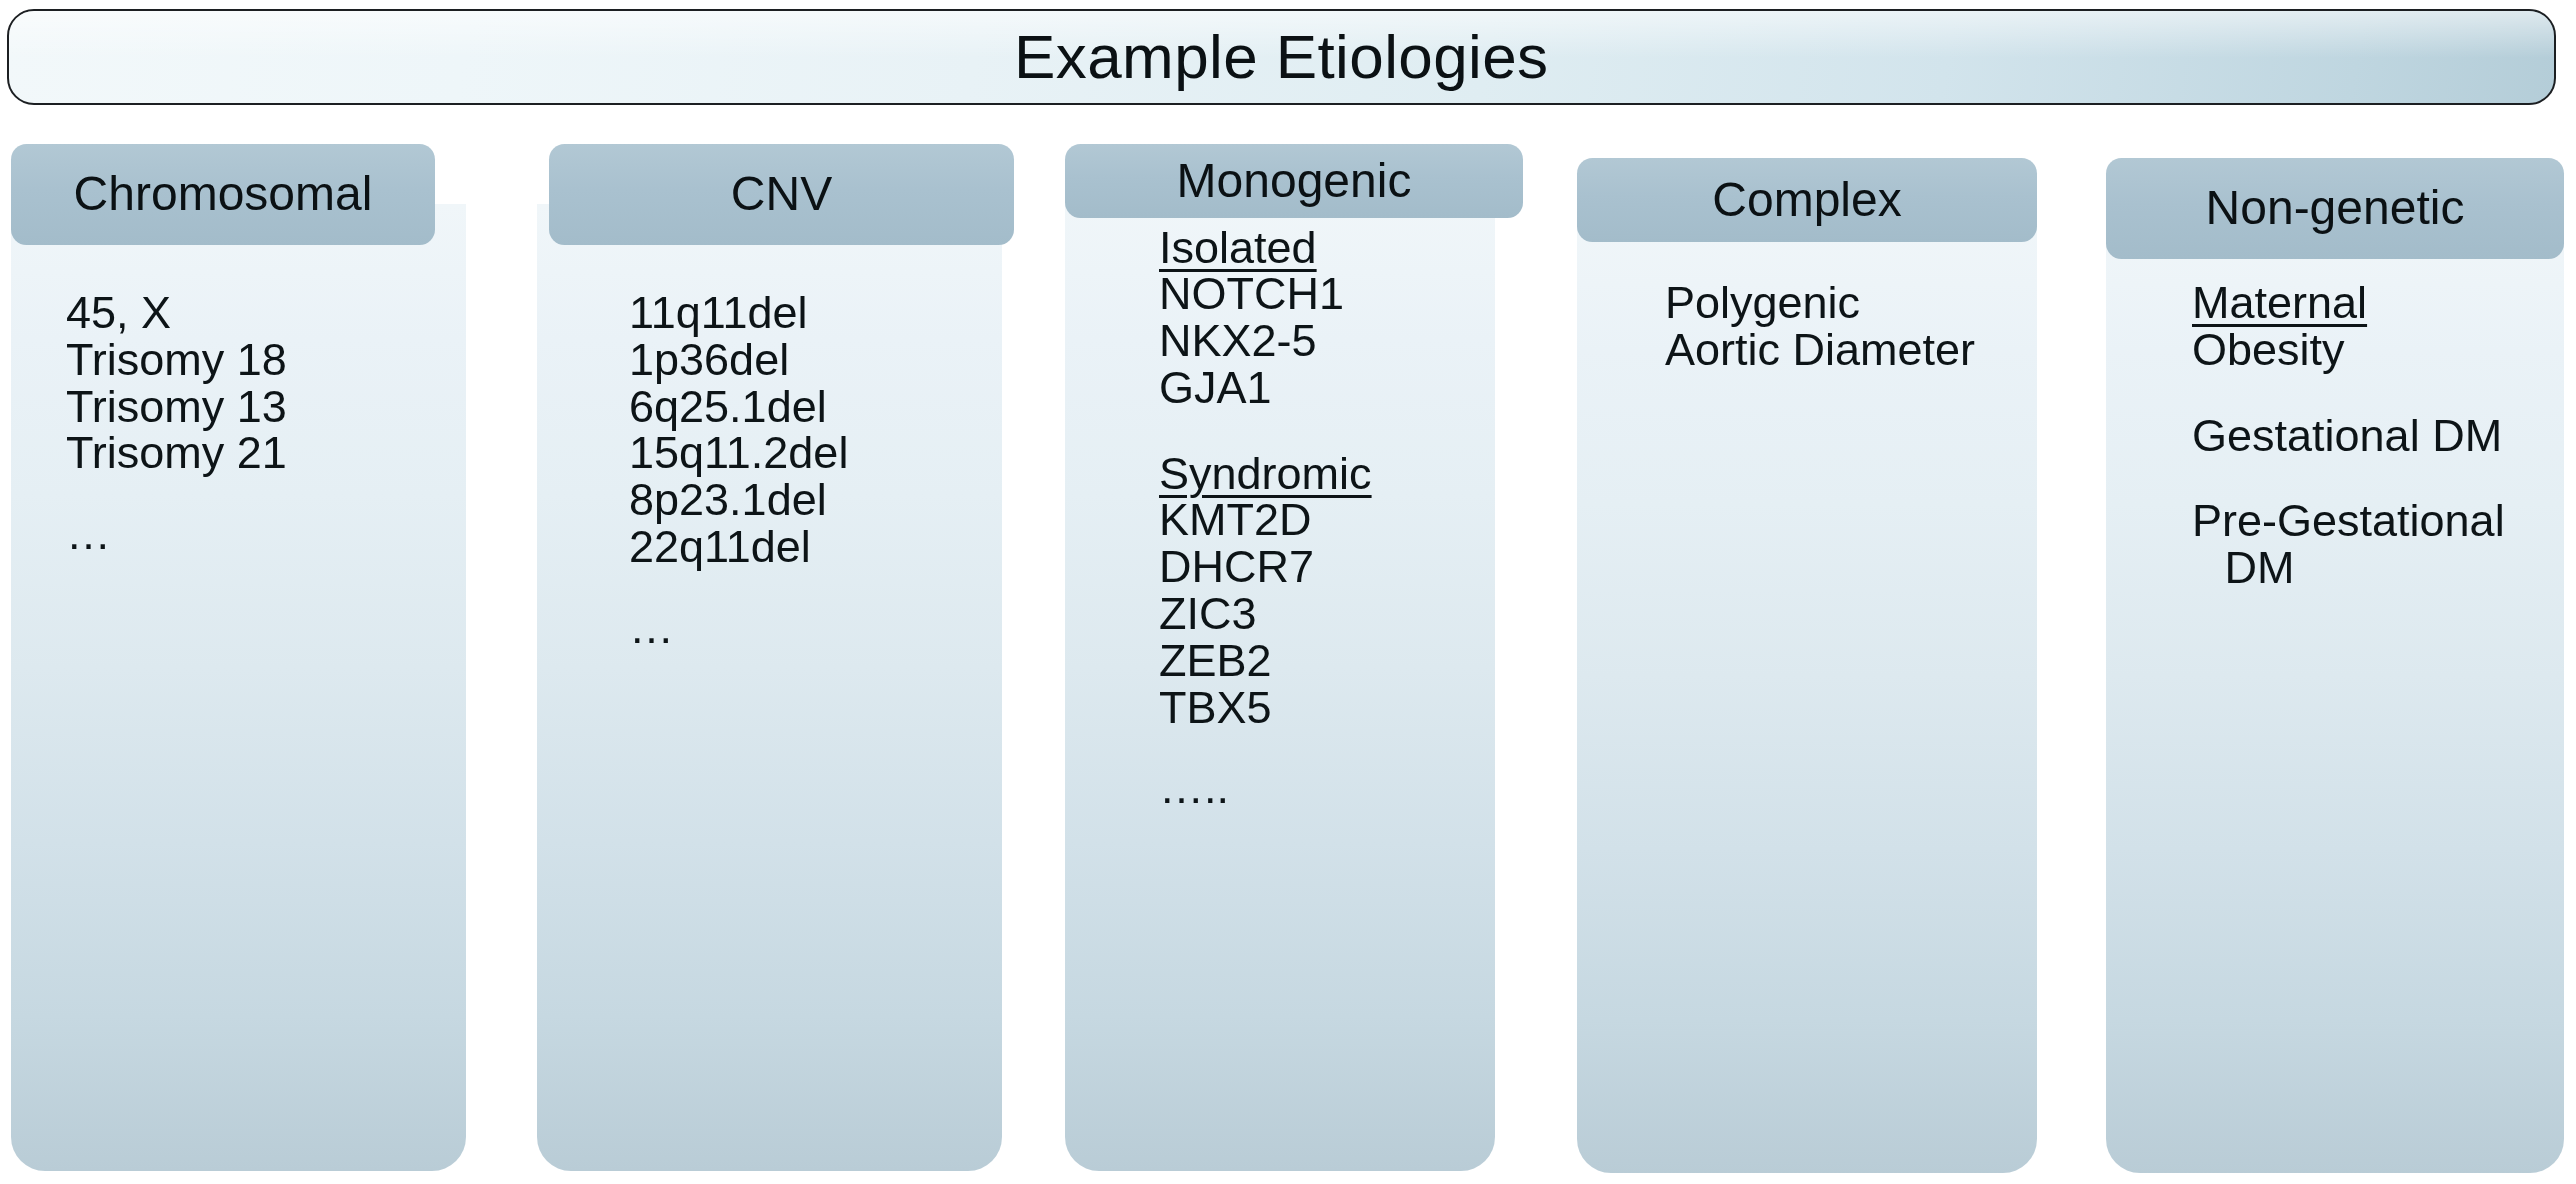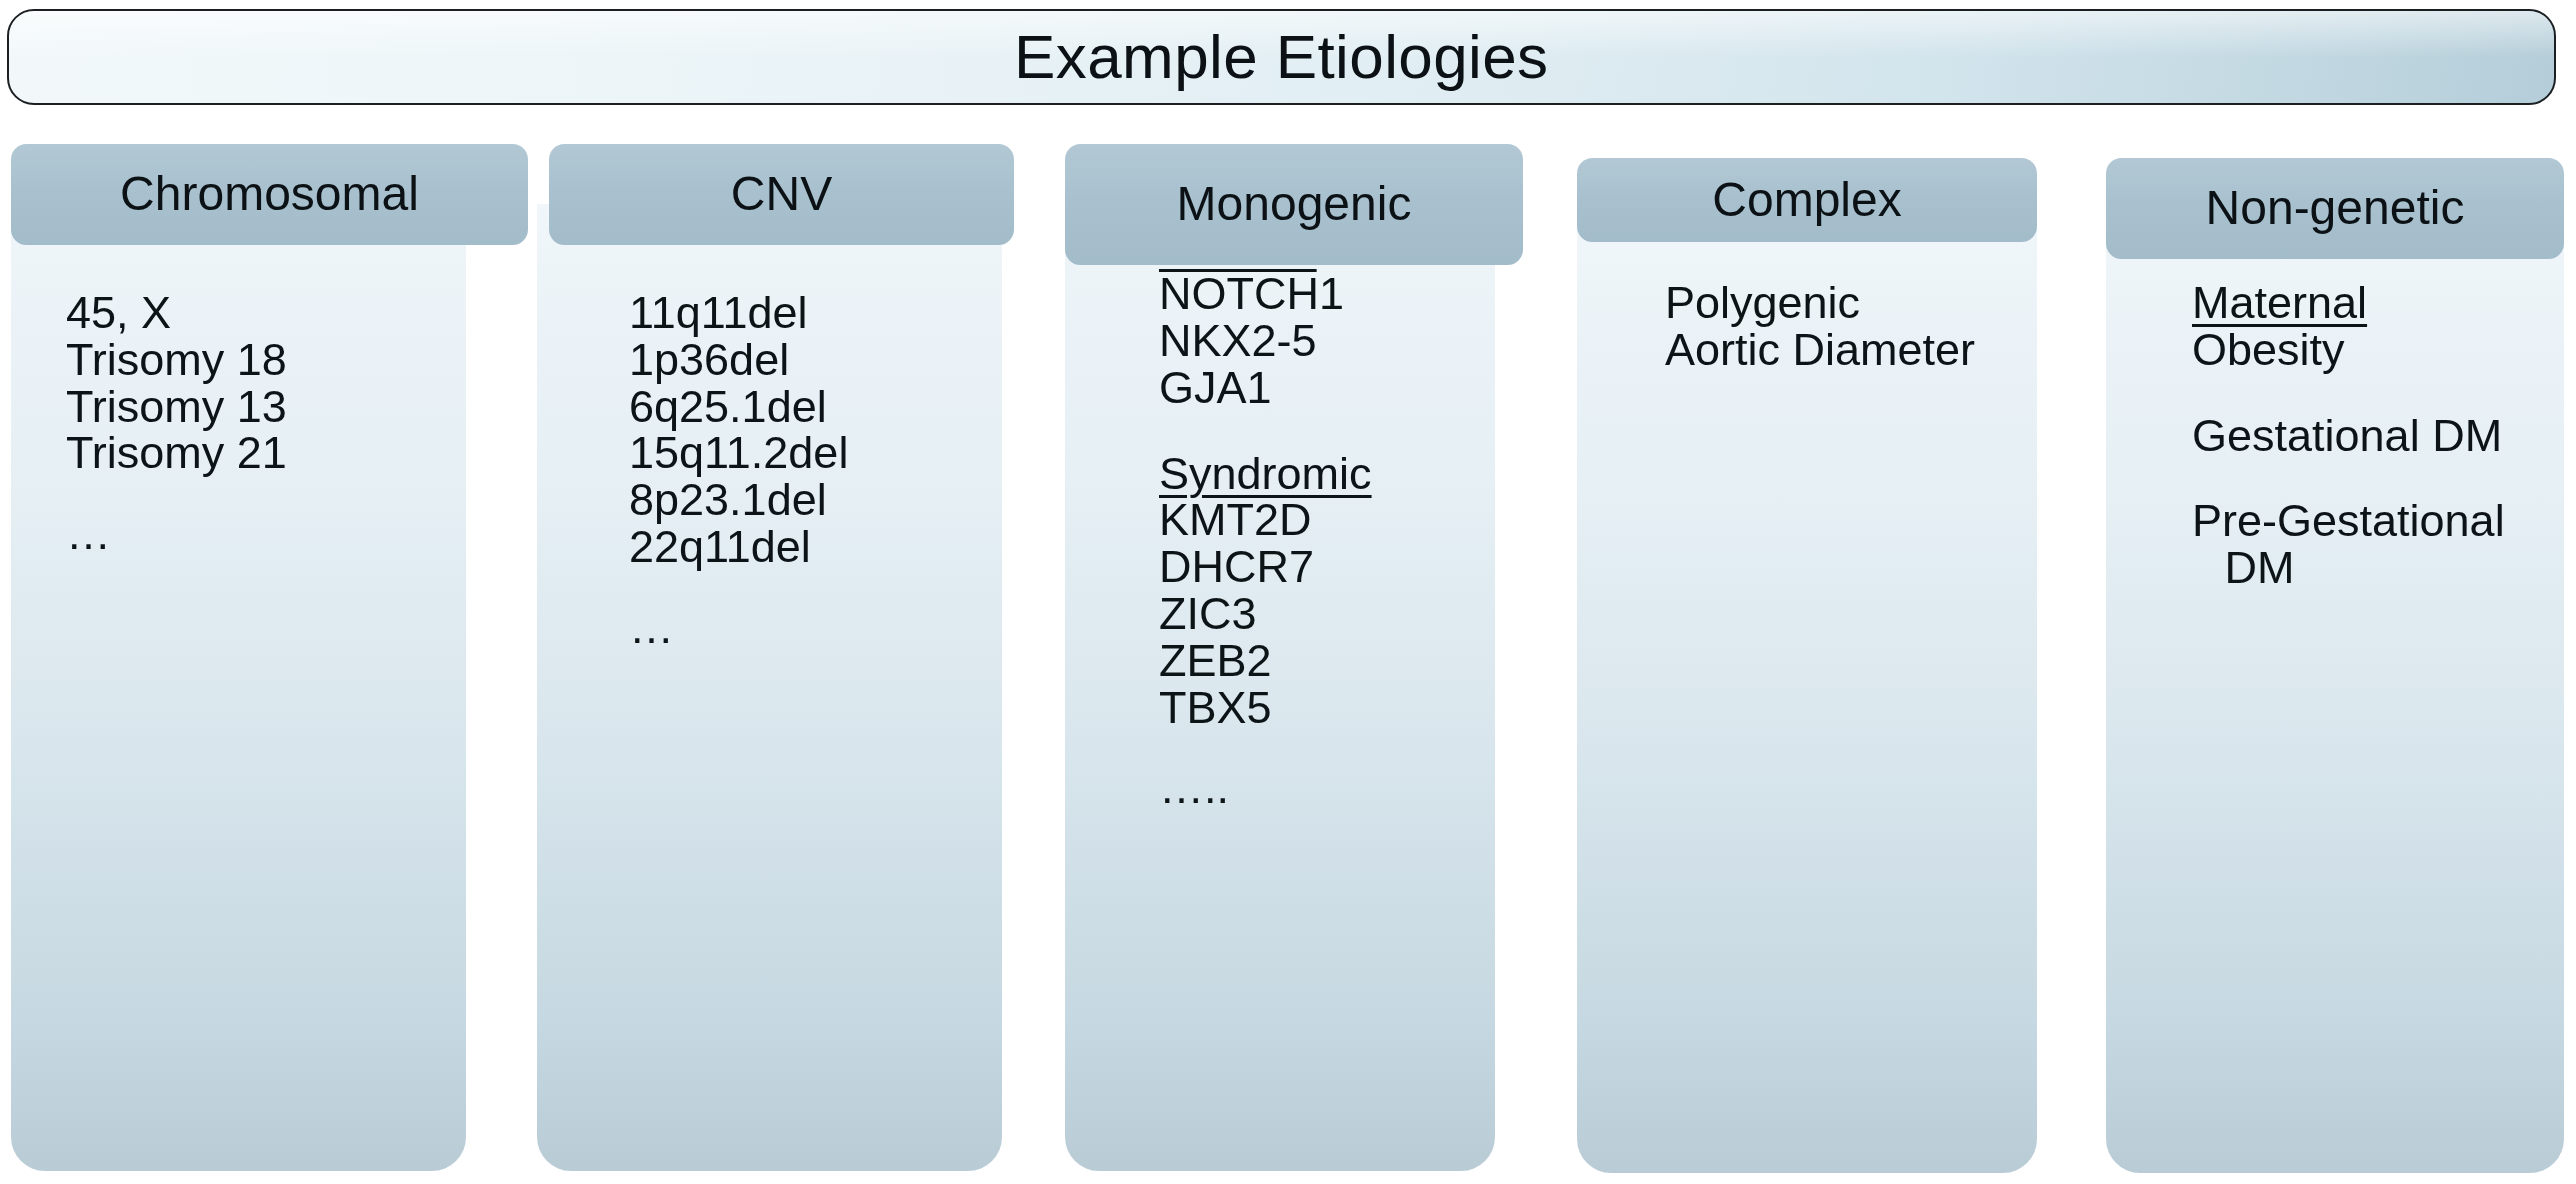--- a/index.html
+++ b/index.html
@@ -143,21 +143,21 @@
     <div class="column" style="left: 11px; width: 455px;">
       <div class="col-body" style="top: 67px; width: 455px; height: 967px;">
         <div class="col-content" style="top: 86px; padding-left: 55px;">
           <div class="item">45, X</div>
           <div class="item">Trisomy 18</div>
           <div class="item">Trisomy 13</div>
           <div class="item">Trisomy 21</div>
           <div class="item ellipsis">…</div>
         </div>
       </div>
-      <div class="col-header" style="top: 6.8px; width: 517px; height: 101px;">
+      <div class="col-header" style="top: 6.8px; width: 424px; height: 101px;">
         <div class="col-header-label">Chromosomal</div>
       </div>
     </div>
     <div class="column" style="left: 537px; width: 465px;">
       <div class="col-body" style="top: 67px; width: 465px; height: 967px;">
         <div class="col-content" style="top: 86px; padding-left: 92px;">
           <div class="item">11q11del</div>
           <div class="item">1p36del</div>
           <div class="item">6q25.1del</div>
           <div class="item">15q11.2del</div>
@@ -179,21 +179,21 @@
           <div class="item">GJA1</div>
           <div class="item underline spacer-before">Syndromic</div>
           <div class="item">KMT2D</div>
           <div class="item">DHCR7</div>
           <div class="item">ZIC3</div>
           <div class="item">ZEB2</div>
           <div class="item">TBX5</div>
           <div class="item ellipsis">…..</div>
         </div>
       </div>
-      <div class="col-header" style="top: 6.8px; width: 458px; height: 121px;">
+      <div class="col-header" style="top: 6.8px; width: 458px; height: 74px;">
         <div class="col-header-label">Monogenic</div>
       </div>
     </div>
     <div class="column" style="left: 1577px; width: 460px;">
       <div class="col-body" style="top: 80px; width: 460px; height: 956px;">
         <div class="col-content" style="top: 63px; padding-left: 88px;">
           <div class="item">Polygenic</div>
           <div class="item">Aortic Diameter</div>
         </div>
       </div>

